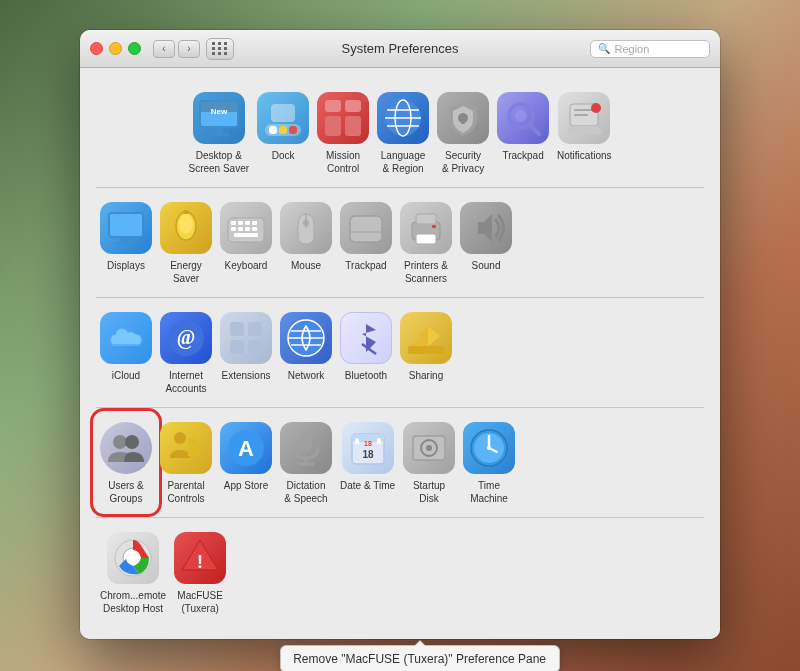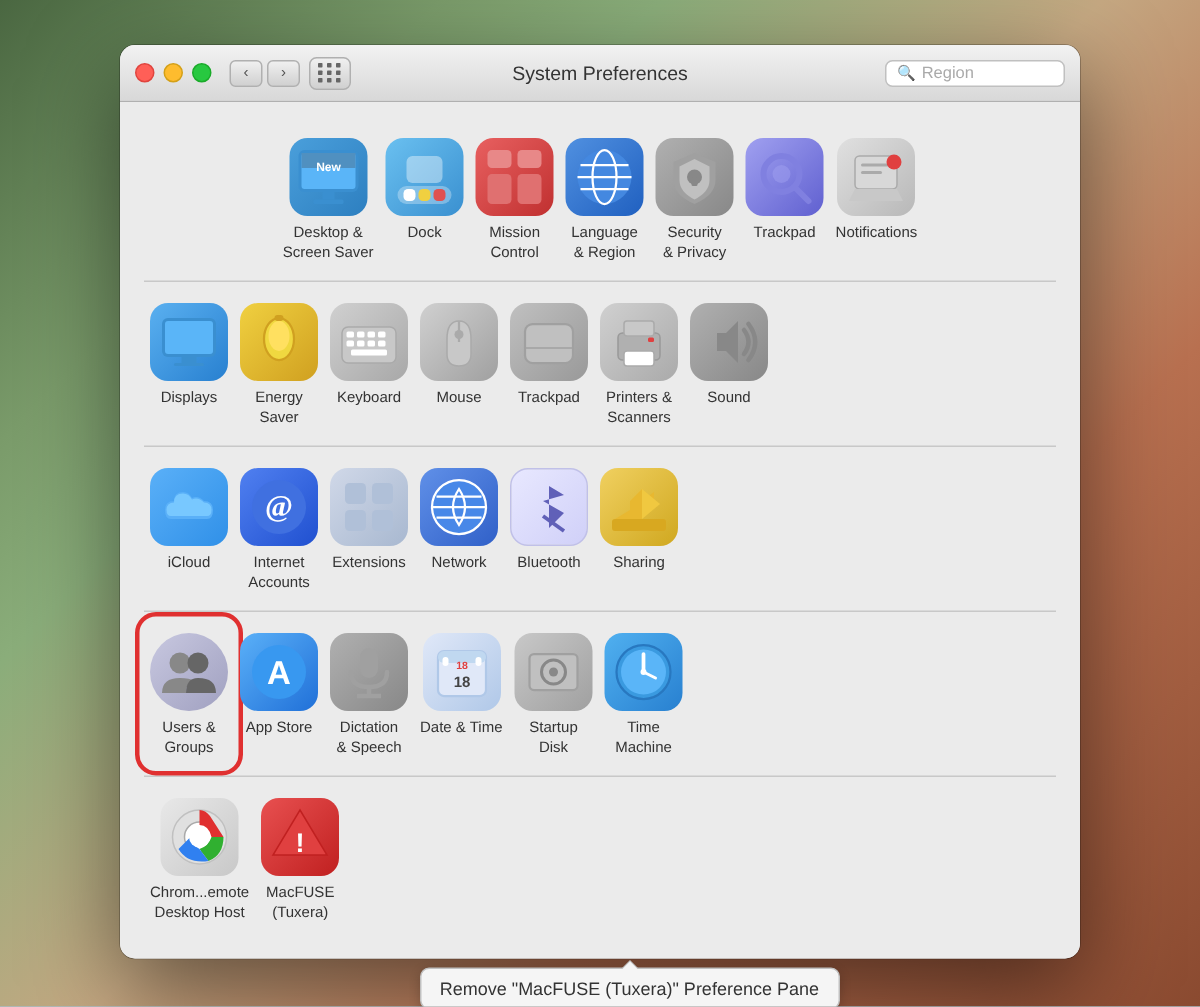--- a/index.html
+++ b/index.html
@@ -609,20 +609,31 @@
           <svg width="44" height="44" viewBox="0 0 44 44">
               <circle cx="16" cy="16" r="7" fill="#888"></circle>
               <circle cx="28" cy="16" r="7" fill="#666"></circle>
               <path d="M4 36 Q4 26 16 26 Q22 26 26 28 Q20 28 20 36 Z" fill="#888"></path>
               <path d="M28 26 Q40 26 40 36 L20 36 Q20 26 28 26 Z" fill="#666"></path>
             </svg>
         </div>
         <div class="pref-label">Users &amp;<br>Groups</div>
       </div>
       <div class="pref-item">
+        <div class="pref-icon icon-parental">
+          <svg width="44" height="44" viewBox="0 0 44 44">
+              <circle cx="16" cy="12" r="6" fill="#d0a020"></circle>
+              <circle cx="28" cy="16" r="4" fill="#e0b820"></circle>
+              <path d="M6 32 Q6 24 16 24 Q26 24 26 32 Z" fill="#d0a020"></path>
+              <path d="M24 30 Q24 22 28 22 Q36 22 36 30 Z" fill="#e0b820"></path>
+            </svg>
+        </div>
+        <div class="pref-label">Parental<br>Controls</div>
+      </div>
+      <div class="pref-item">
         <div class="pref-icon icon-appstore">
           <svg width="44" height="44" viewBox="0 0 44 44">
               <circle cx="22" cy="22" r="18" fill="#3898f0"></circle>
               <text x="22" y="30" text-anchor="middle" fill="white" font-size="22" font-weight="bold" font-family="sans-serif">A</text>
             </svg>
         </div>
         <div class="pref-label">App Store</div>
       </div>
       <div class="pref-item">
         <div class="pref-icon icon-dictation">

